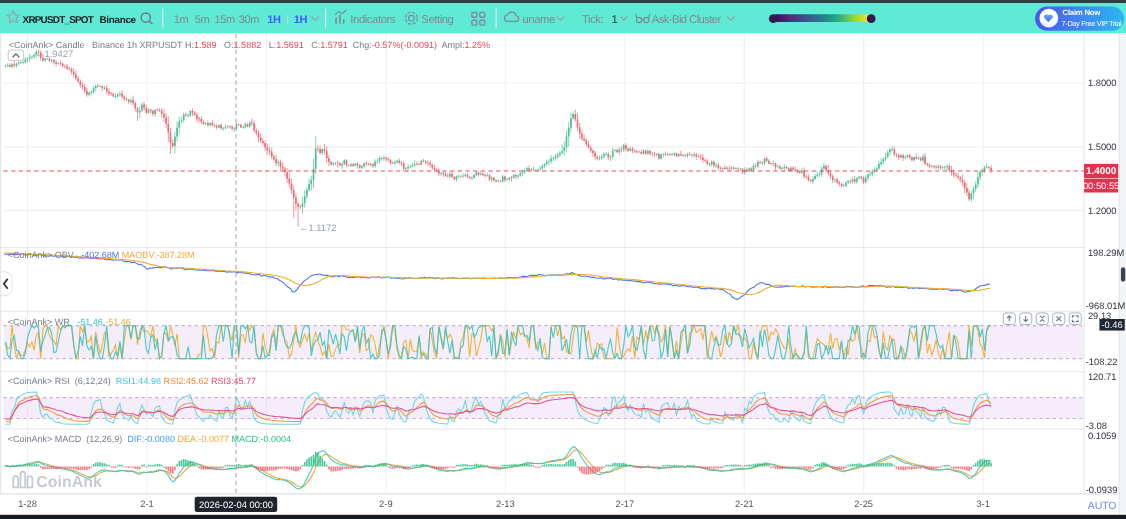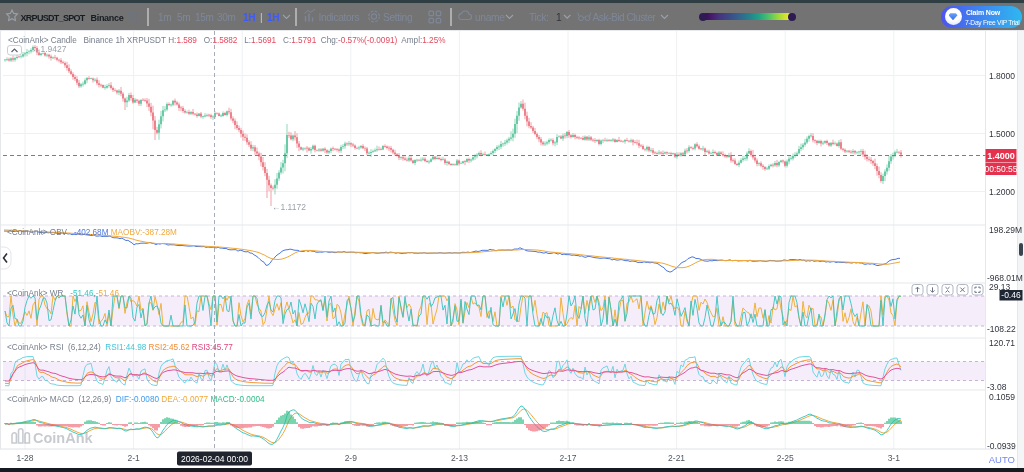--- a/index.html
+++ b/index.html
@@ -1,18 +1,18 @@
 <!DOCTYPE html>
 <html><head><meta charset="utf-8"><style>
 * { margin:0; padding:0; box-sizing:border-box; }
 html,body { width:1024px; height:472px; overflow:hidden; background:#fff;
   font-family:"Liberation Sans", sans-serif; }
 #page { position:relative; width:1024px; height:472px; }
 #topstrip { position:absolute; left:0; top:0; width:1024px; height:3px; background:#2f3e43; }
-#toolbar { position:absolute; left:0; top:3px; width:1024px; height:28px; background:#737373;
+#toolbar { position:absolute; left:0; top:3px; width:1024px; height:28px; background:#5eead4;
   border-bottom:1px solid #e8eaed; }
 #gradbar { position:absolute; left:703px; top:13px; width:88px; height:7px; border-radius:3px;
   background:linear-gradient(90deg,#440154 0%,#46327e 18%,#365c8d 38%,#277f8e 52%,#1fa187 63%,#4ac16d 74%,#a0da39 86%,#fde725 100%); }
 .gdot { position:absolute; top:12.5px; width:8px; height:8px; border-radius:50%; background:#2d1b52; }
 #vip { position:absolute; left:941px; top:6px; width:81px; height:21.5px; border-radius:11px;
   background:linear-gradient(90deg,#4e54ee,#2eb8f0); color:#fff; }
 #vip .circ { position:absolute; left:3.5px; top:2.2px; width:17px; height:17px; border-radius:50%;
   background:radial-gradient(circle at 50% 30%, #ffffff 0 50%, #cfe0fa 100%); }
 #vip .gem { position:absolute; left:4px; top:5px; width:9px; height:7px;
   background:linear-gradient(180deg,#6da4f8,#3a6ef0); clip-path:polygon(20% 0, 80% 0, 100% 30%, 50% 100%, 0 30%); }

